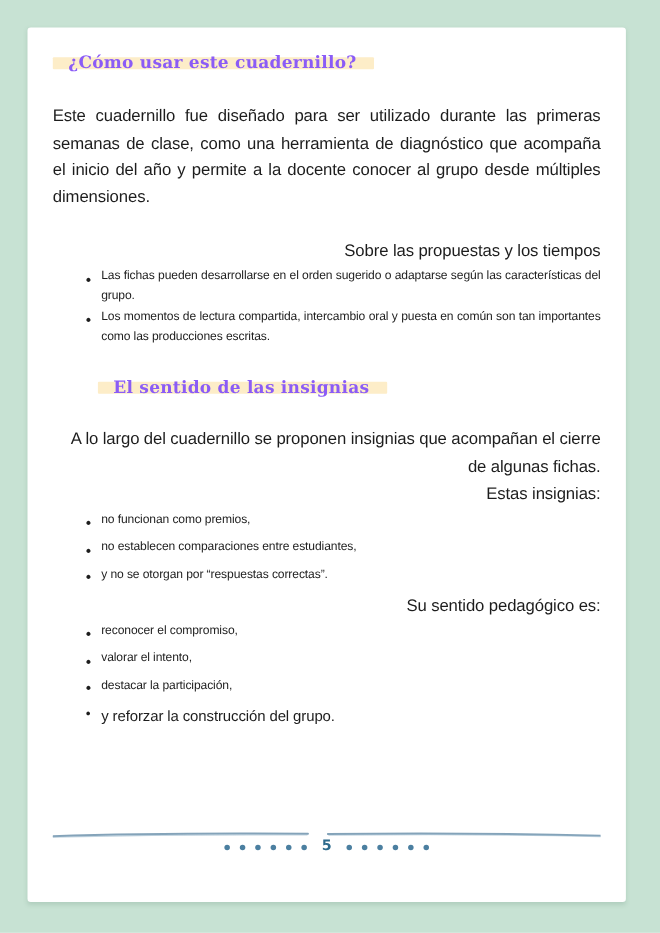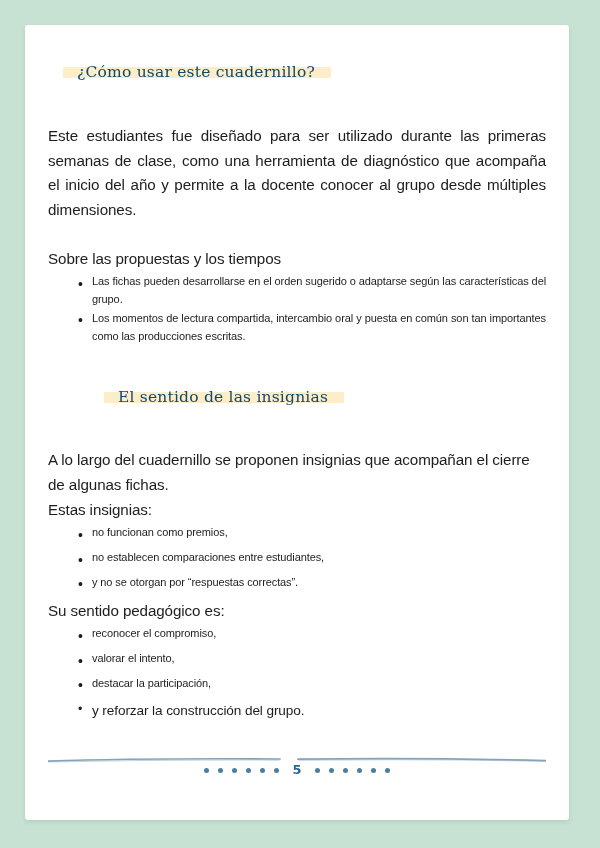--- a/index.html
+++ b/index.html
@@ -34,25 +34,25 @@
     bottom: 0;
     padding: 22px 23px 0 23px;
     box-sizing: border-box;
   }
 
   
   .section-heading {
     display: inline-block;
     font-family: "DejaVu Serif", "Liberation Serif", serif;
     font-size: 15.5px;
-    font-weight: 400;
-    color: #0c4a6e;
+    font-weight: 700;
+    color: #8b5cf6;
     background: #fdedc8;
     padding: 5px 16px 6px 14px;
-    margin: 15px;
+    margin: 0;
     letter-spacing: 0.2px;
     white-space: nowrap;
     border-radius: 1px;
   }
   .heading-block {
     margin: 0;
     line-height: 0;
   }
   #heading-1-wrap { padding-top: 5px; }
   #heading-2-wrap { padding-top: 5px; }
@@ -61,21 +61,21 @@
   .body-text {
     font-size: 15.2px;
     line-height: 1.62;
     color: #1d1d1d;
     margin: 0;
     text-align: justify;
     text-justify: inter-word;
     letter-spacing: -0.1px;
   }
   .body-text.nojustify {
-    text-align: left;
+    text-align: right;
   }
 
   .para-intro {
     margin-top: 31px;
   }
   .lead-line {
     margin-top: 24px;
   }
   .para-insignias {
     margin-top: 30px;
@@ -169,21 +169,21 @@
 </head>
 <body>
 
 <div class="page-frame">
   <div class="page-inner">
 
     <div class="heading-block" id="heading-1-wrap">
       <h2 class="section-heading">¿Cómo usar este cuadernillo?</h2>
     </div>
 
-    <p class="body-text para-intro">Este estudiantes fue diseñado para ser utilizado durante las primeras semanas de clase, como una herramienta de diagnóstico que acompaña el inicio del año y permite a la docente conocer al grupo desde múltiples dimensiones.</p>
+    <p class="body-text para-intro">Este cuadernillo fue diseñado para ser utilizado durante las primeras semanas de clase, como una herramienta de diagnóstico que acompaña el inicio del año y permite a la docente conocer al grupo desde múltiples dimensiones.</p>
 
     <p class="body-text nojustify lead-line">Sobre las propuestas y los tiempos</p>
 
     <ul class="bullets">
       <li>Las fichas pueden desarrollarse en el orden sugerido o adaptarse según las características del grupo.</li>
       <li>Los momentos de lectura compartida, intercambio oral y puesta en común son tan importantes como las producciones escritas.</li>
     </ul>
 
     <div class="heading-block" id="heading-2-wrap" style="margin-top:27px;padding-left:41px;">
       <h2 class="section-heading">El sentido de las insignias</h2>

